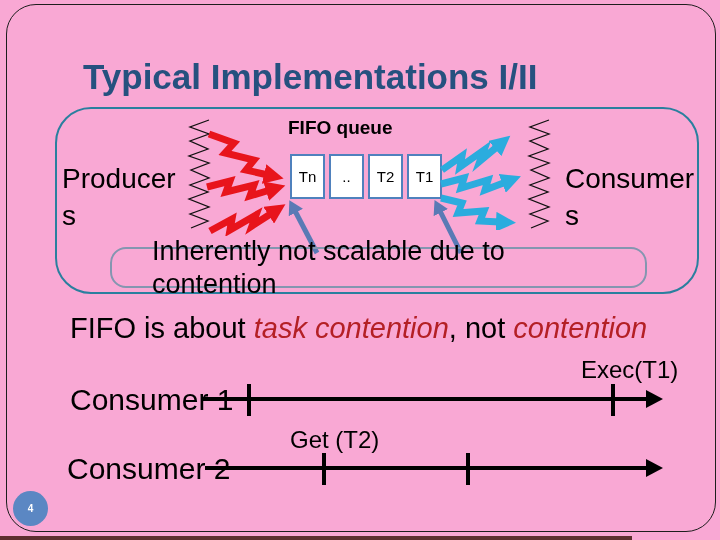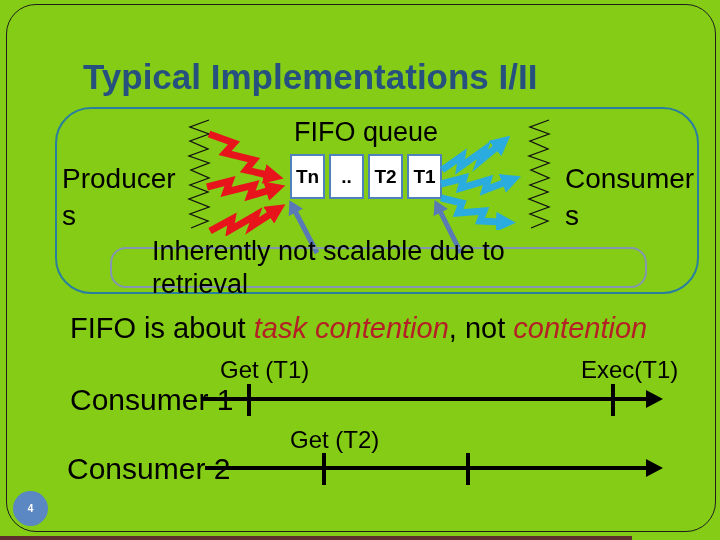--- a/index.html
+++ b/index.html
@@ -1,37 +1,37 @@
 <!DOCTYPE html>
 <html><head>
 <meta charset="utf-8">
 <style>
   html,body{margin:0;padding:0;background:#ffffff;}
   body{font-family:"Liberation Sans", sans-serif; -webkit-font-smoothing:antialiased;}
-  .slide{position:relative;width:720px;height:540px;background:#84cc16;overflow:hidden;}
+  .slide{position:relative;width:720px;height:540px;background:#f9a8d4;overflow:hidden;}
 
   
   .frame{position:absolute;left:6px;top:4px;width:708px;height:526px;
          border:1.5px solid #1e1e1e;border-radius:30px;}
   .bottom-strip{position:absolute;left:0;top:536px;width:632px;height:4px;background:#5d2f2f;}
 
   .title{position:absolute;left:83px;top:57px;font-size:35px;font-weight:bold;
          color:#26517f;letter-spacing:0px;white-space:nowrap;}
 
   
   .diagram-box{position:absolute;left:55px;top:107px;width:640px;height:183px;
                border:2.5px solid #2a7f9e;border-radius:36px;background:transparent;}
 
-  .fifo-title{position:absolute;left:288px;top:117px;width:156px;text-align:center;
-              font-size:27px;color:#000;}
+  .fifo-title{position:absolute;left:288px;top:117px;width:156px;text-align:left;
+              font-size:19px;color:#000;font-weight:bold;}
 
   .queue{position:absolute;left:290px;top:154px;display:flex;gap:4px;}
   .queue .cell{width:31px;height:41px;border:2px solid #4f81bd;background:#fff;
                display:flex;align-items:center;justify-content:center;
-               font-size:19px;font-weight:700;color:#000;}
+               font-size:15px;font-weight:400;color:#000;}
 
   .producers{position:absolute;left:62px;top:160px;font-size:28px;color:#000;line-height:37px;}
   .consumers{position:absolute;left:565px;top:160px;font-size:28px;color:#000;line-height:37px;}
 
   .squiggle{position:absolute;width:28px;height:112px;}
   .squiggle.left{left:186px;top:118px;}
   .squiggle.right{left:526px;top:118px;}
 
   .red-arrows{position:absolute;left:206px;top:128px;width:94px;height:108px;}
   .cyan-arrows{position:absolute;left:436px;top:118px;width:96px;height:112px;}
@@ -125,32 +125,31 @@
         <polygon points="0,0 14,8 0,16" fill="#5a7ab5"></polygon>
       </marker>
     </defs>
     <line x1="34" y1="54" x2="11" y2="10" stroke="#5a7ab5" stroke-width="5" marker-end="url(#steelhead)"></line>
   </svg>
   <svg class="steel-arrow right" viewBox="0 0 40 60">
     <line x1="31" y1="54" x2="9" y2="10" stroke="#5a7ab5" stroke-width="5" marker-end="url(#steelhead)"></line>
   </svg>
 
   <div class="callout-box"></div>
-  <div class="callout-text">Inherently not scalable due to retrieval</div>
+  <div class="callout-text">Inherently not scalable due to contention</div>
 
   <div class="statement">
     <span>FIFO is about </span><span class="em">task contention</span><span>, not </span><span class="em">contention</span>
   </div>
 
   <div class="tl-label" style="left:70px;top:383px;">Consumer 1</div>
   <div class="tl-line" style="left:203px;top:397px;width:445px;"></div>
   <div class="tl-head" style="left:646px;top:390px;"></div>
   <div class="tl-tick" style="left:247px;top:384px;"></div>
   <div class="tl-tick" style="left:611px;top:384px;"></div>
-  <div class="tl-sub" style="left:220px;top:356px;">Get (T1)</div>
   <div class="tl-sub" style="left:581px;top:356px;">Exec(T1)</div>
 
   <div class="tl-label" style="left:67px;top:452px;">Consumer 2</div>
   <div class="tl-line" style="left:205px;top:466px;width:443px;"></div>
   <div class="tl-head" style="left:646px;top:459px;"></div>
   <div class="tl-tick" style="left:322px;top:453px;"></div>
   <div class="tl-tick" style="left:466px;top:453px;"></div>
   <div class="tl-sub" style="left:290px;top:426px;">Get (T2)</div>
 
   <div class="page-badge">

